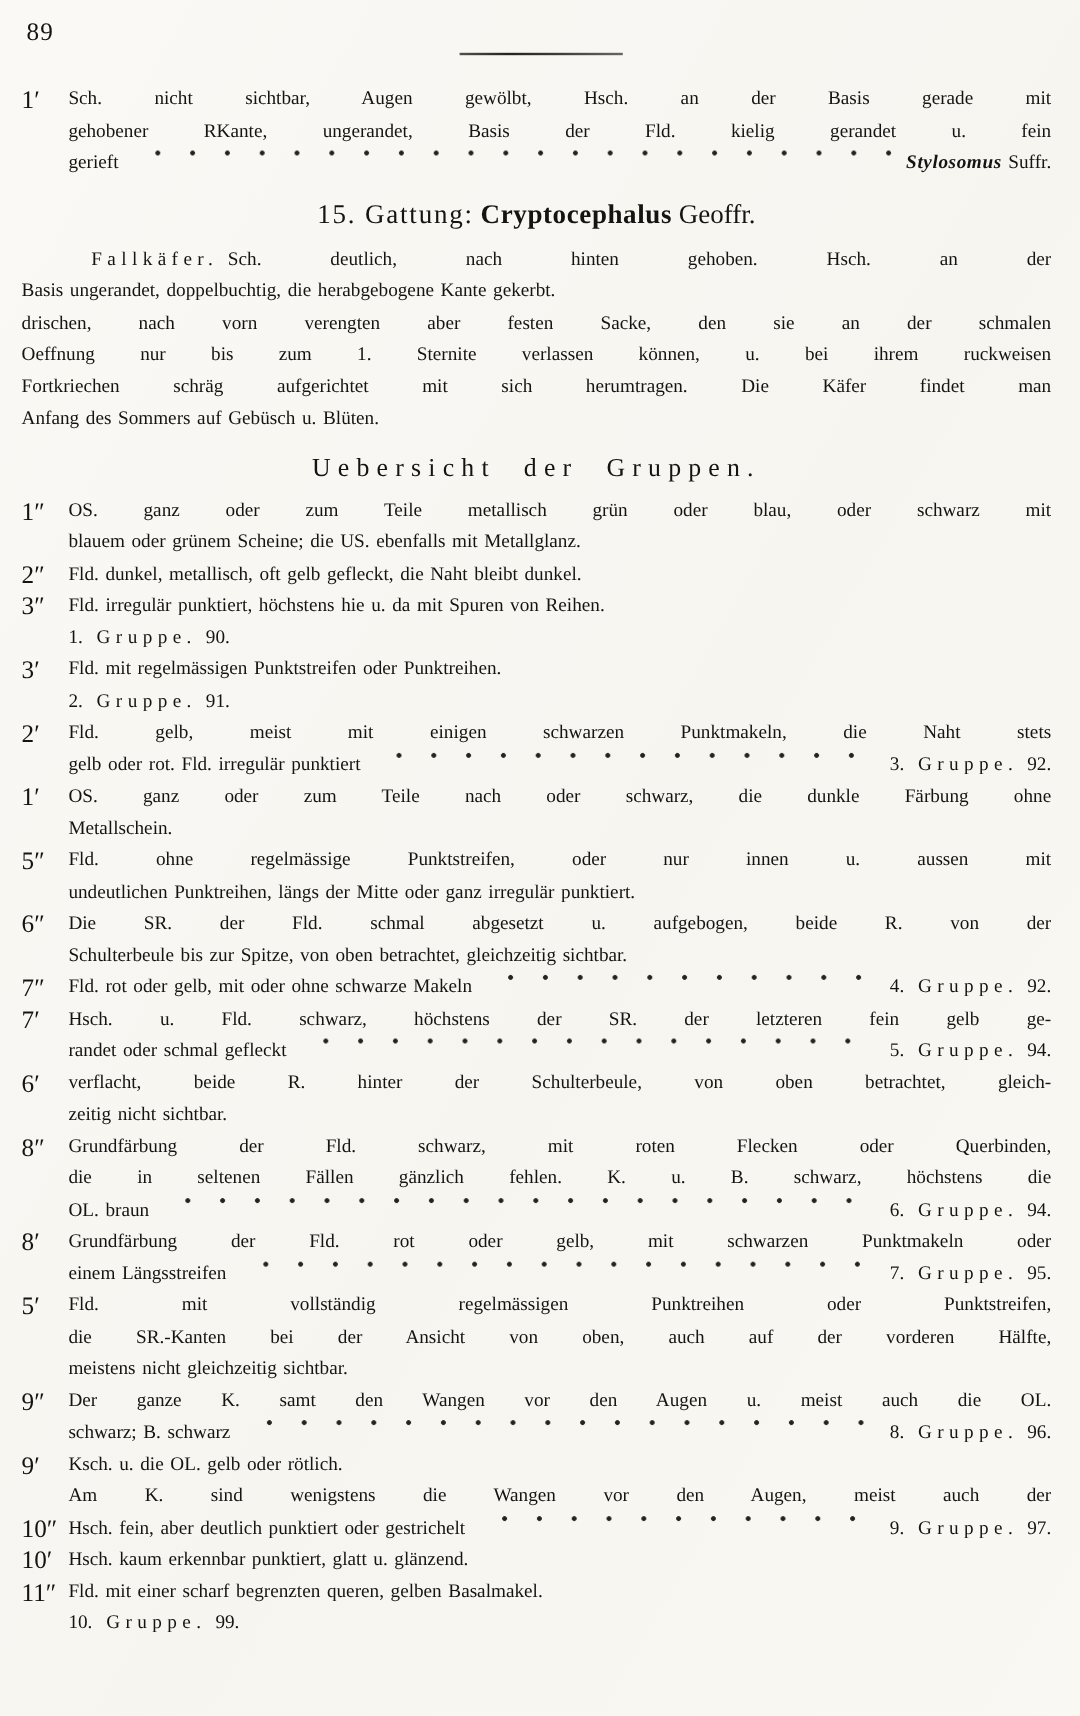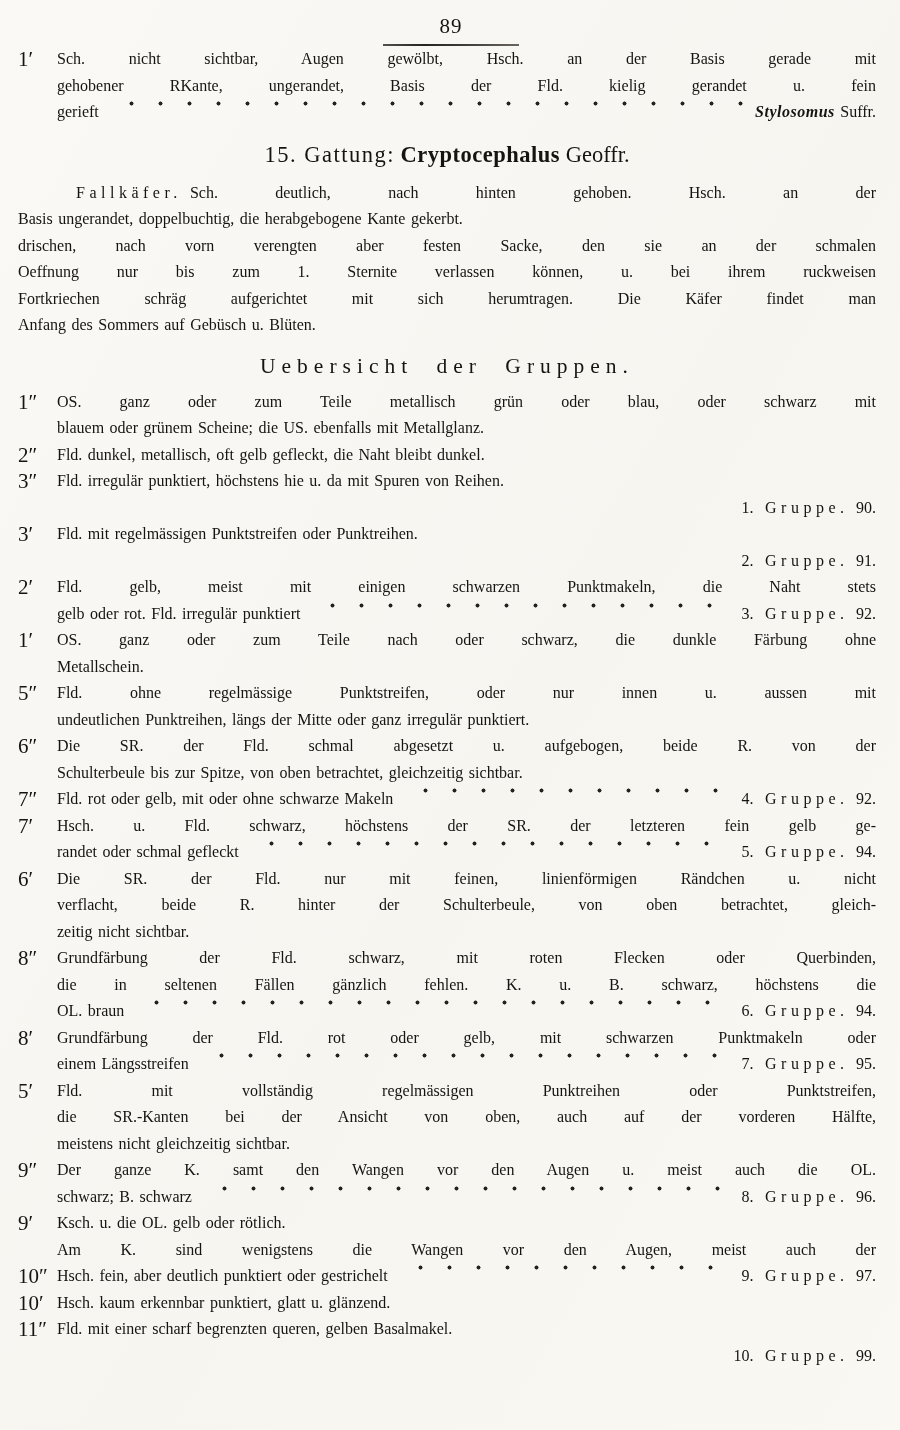--- a/index.html
+++ b/index.html
@@ -6,36 +6,36 @@
   body {
     width: 900px; height: 1430px; overflow: hidden;
     background: linear-gradient(120deg, #faf9f5 0%, #f6f5f0 55%, #f9f8f3 100%);
     color: #161412;
     font-family: "Liberation Serif", "DejaVu Serif", serif;
     -webkit-font-smoothing: antialiased;
   }
   .page { padding: 14px 24px 0 18px; }
 
   
-  .pg-head { text-align: center; }
+  .pg-head { text-align: left; margin-bottom: 24px; }
   .pagenum { font-size: 21px; letter-spacing: 1px; transform: translateX(4px); }
   .rule { width: 136px; height: 2px; margin: 5px auto 0; transform: translateX(4px);
           background: linear-gradient(90deg,#55504a 0%, #262320 30%, #3f3b36 60%, #6a655e 100%); }
 
   
   .line { font-size: 16px; line-height: 26.5px; word-spacing: 1.5px; white-space: normal; }
   .line.just { text-align: justify; text-align-last: justify; }
   .line.indent { text-indent: 58px; }
   .leaderline { display: flex; align-items: baseline; }
   .leaderline .lt { white-space: nowrap; }
   .dots { flex: 1 1 auto; align-self: stretch; margin: 0 10px 0 14px; min-width: 24px;
           background-image: radial-gradient(circle, #24211e 1.7px, rgba(0,0,0,0) 2.3px);
           background-size: 29px 29px; background-repeat: repeat-x;
           background-position: 4px calc(100% - 7.5px); }
-  .refline { text-align: right; }
+  .refline { }
   .ref { white-space: nowrap; }
   .ref .sp { letter-spacing: 4.5px; margin: 0 2px 0 6px; }
   .taxon { white-space: nowrap; }
   .taxon .tname { font-style: italic; font-weight: bold; letter-spacing: .5px; }
 
   
   .key-item { position: relative; padding-left: 39px; }
   .key-item > .marker { position: absolute; left: 0; top: 0; font-size: 21px; line-height: 26.5px; }
 
   
@@ -175,21 +175,20 @@
           <div class="line leaderline">
             <span class="lt">randet oder schmal gefleckt</span>
             <span class="dots"></span>
             <span class="ref">5. <span class="sp">Gruppe.</span> 94.</span>
           </div>
         </div>
       </div>
       <div class="key-item">
         <span class="marker">6′</span>
         <div class="body">
-          <div class="line just">Die SR. der Fld. nur mit feinen, linienförmigen Rändchen u. nicht</div>
           <div class="line just">verflacht, beide R. hinter der Schulterbeule, von oben betrachtet, gleich-</div>
           <div class="line">zeitig nicht sichtbar.</div>
         </div>
       </div>
       <div class="key-item">
         <span class="marker">8″</span>
         <div class="body">
           <div class="line just">Grundfärbung der Fld. schwarz, mit roten Flecken oder Querbinden,</div>
           <div class="line just">die in seltenen Fällen gänzlich fehlen.  K. u. B. schwarz, höchstens die</div>
           <div class="line leaderline">

